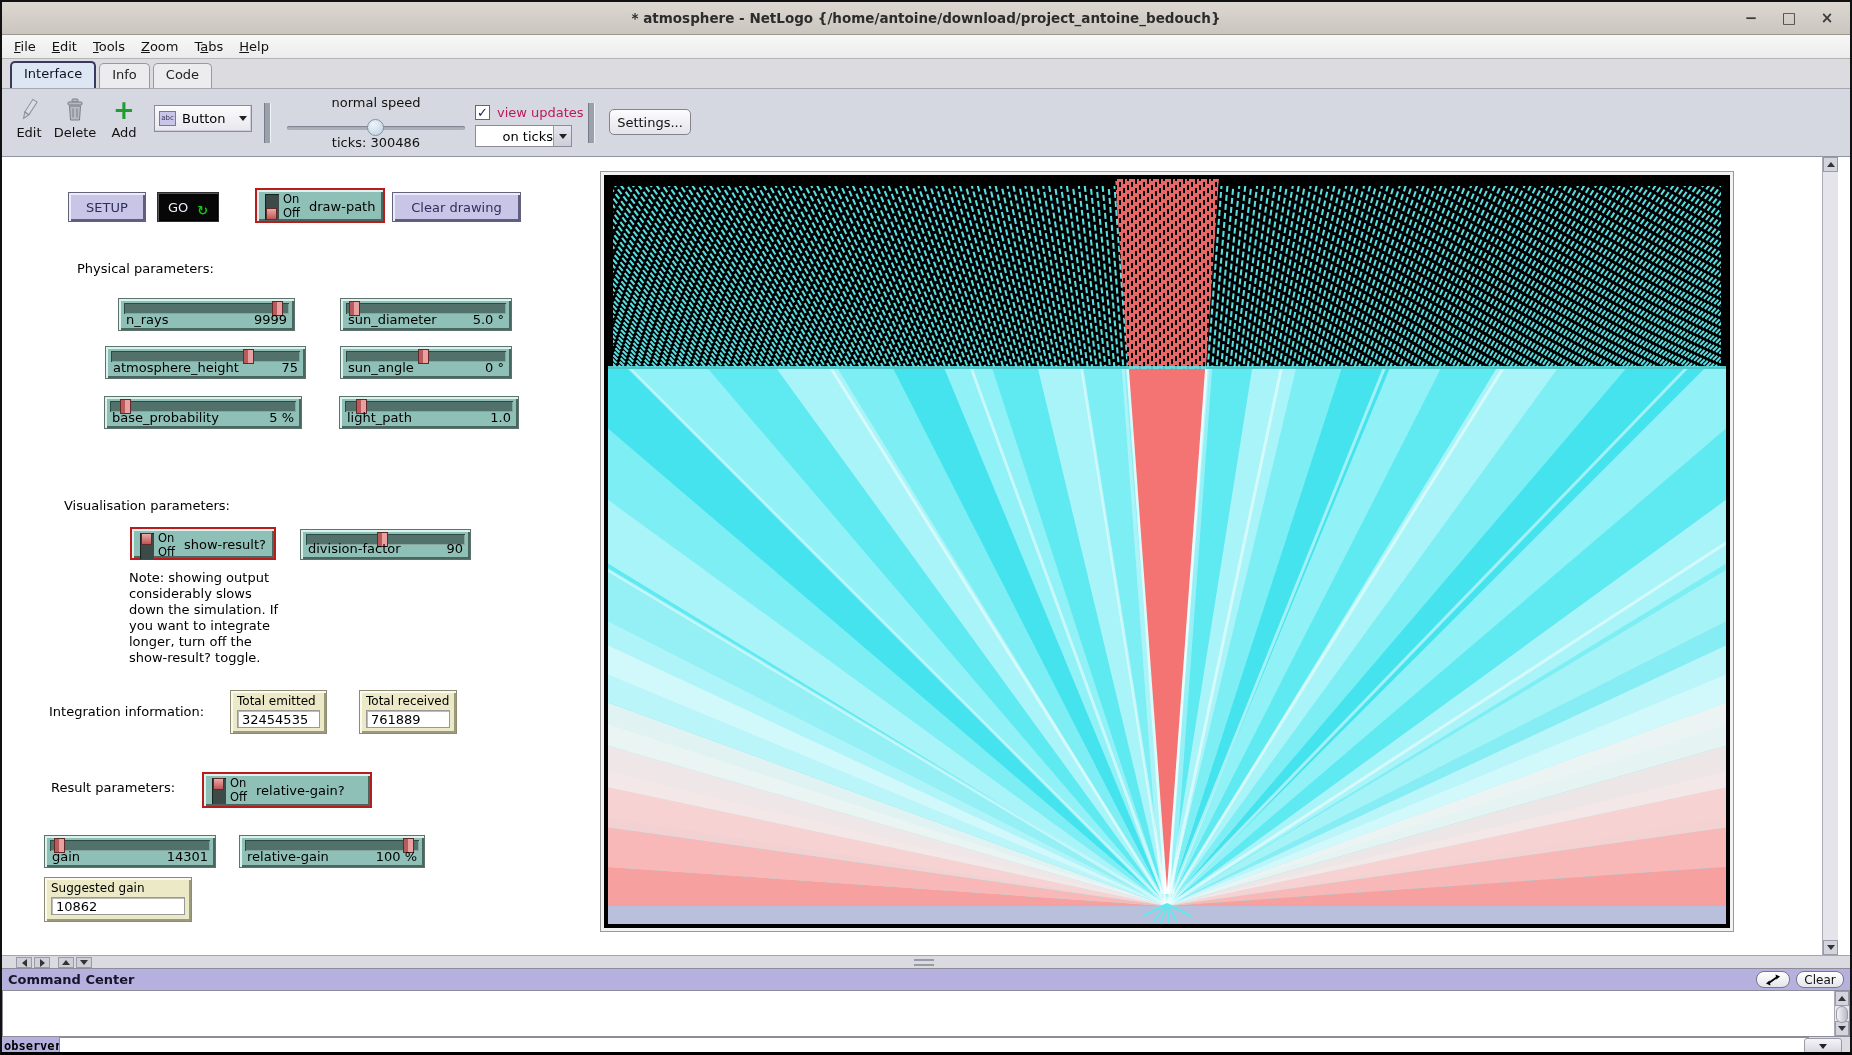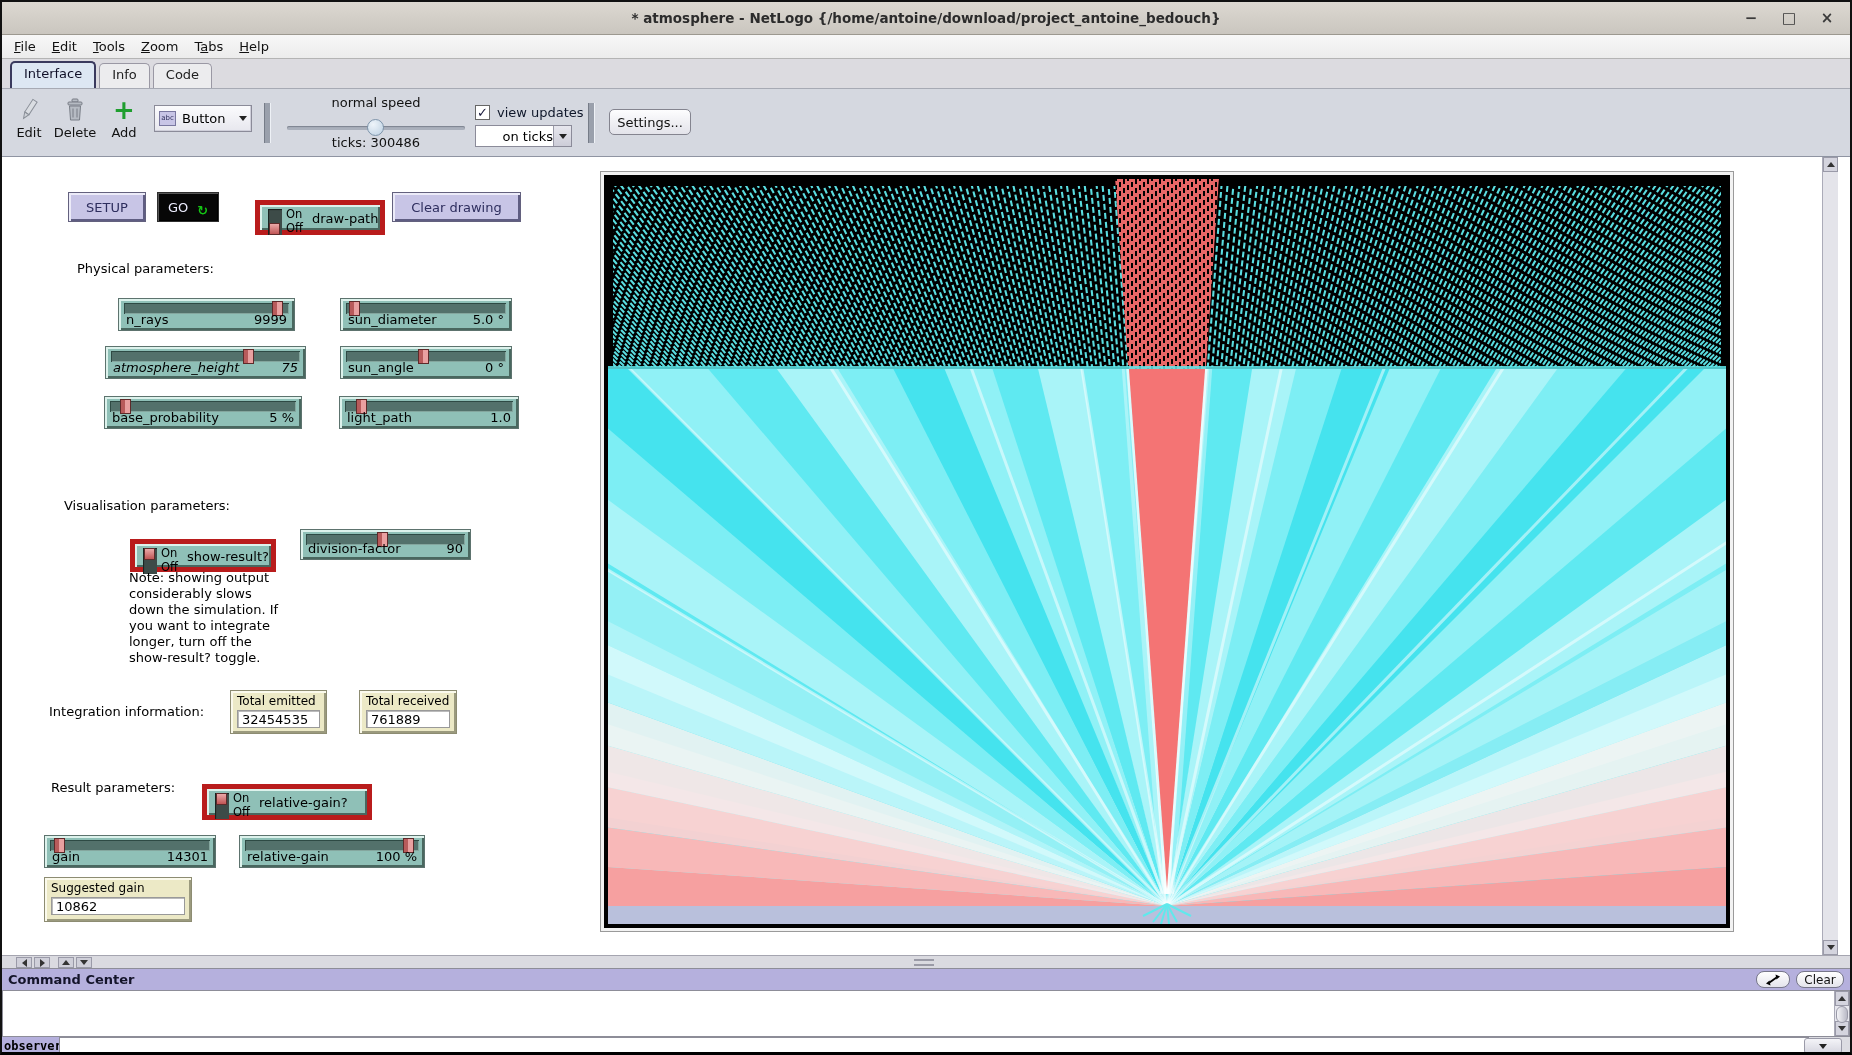--- a/index.html
+++ b/index.html
@@ -47,21 +47,21 @@
     border-top:5px solid #222;}
   #speed-label{position:absolute;left:285px;top:6px;width:178px;text-align:center;font-size:13px;color:#111;}
   #speed-slider{position:absolute;left:285px;top:30px;width:178px;height:18px;}
   #speed-track{position:absolute;left:0;right:0;top:7px;height:4px;background:#aab0bc;border-radius:2px;
     box-shadow:inset 0 1px 1px #7d838f;}
   #speed-thumb{position:absolute;top:0;width:17px;height:17px;border-radius:50%;
     background:radial-gradient(circle at 35% 30%,#eef4fa,#bcd0e2);border:1px solid #7e94aa;}
   #ticks-label{position:absolute;left:265px;top:46px;width:218px;text-align:center;font-size:13px;color:#111;}
   #vu-check{position:absolute;left:473px;top:16px;width:15px;height:15px;background:#fff;
     border:1px solid #666;font-size:13px;line-height:13px;text-align:center;color:#16163a;font-weight:bold;}
-  #vu-label{position:absolute;left:495px;top:16px;font-size:13px;color:#0f172a;}
+  #vu-label{position:absolute;left:495px;top:16px;font-size:13px;color:#be185d;}
   #onticks-dd{position:absolute;left:473px;top:36px;width:97px;height:22px;background:#fff;
     border:1px solid #8b8b99;display:flex;align-items:center;text-align:right;}
   #onticks-dd .ddval{flex:1;font-size:13px;padding-left:5px;}
   #onticks-dd .ddbtn{width:18px;height:100%;background:linear-gradient(#e7e7ee,#cdcdd8);
     border-left:1px solid #9a9aa8;display:flex;align-items:center;justify-content:center;}
   #settings-btn{position:absolute;left:607px;top:20px;width:82px;height:26px;border-radius:5px;
     background:linear-gradient(#fdfdfe,#e3e3ea);border:1px solid #84848f;font-size:13px;color:#111;
     display:flex;align-items:center;justify-content:center;}
   
   #canvas{position:absolute;left:0;top:155px;width:1836px;height:798px;background:#fff;overflow:hidden;}
@@ -76,22 +76,22 @@
   
   .nl-slider{position:absolute;background:#8fc0b7;border:1px solid #5d736e;
     box-shadow:inset 2px 2px 0 #ddf2ec,inset -2px -2px 0 #49675f;}
   .sl-groove{position:absolute;left:5px;right:5px;top:4px;height:11px;background:#53716b;
     box-shadow:inset 1px 1px 0 #2e4a44,inset -1px -1px 0 #84a69e;}
   .sl-handle{position:absolute;top:2px;width:11px;height:15px;
     background:linear-gradient(90deg,#b85b5b 0 45%,#e9a0a0 45%);border:1px solid #5e2a2a;}
   .sl-label{position:absolute;left:7px;bottom:3px;font-size:13px;color:#000;}
   .sl-value{position:absolute;right:7px;bottom:3px;font-size:13px;color:#000;}
   
-  .nl-toggle{position:absolute;background:#8fc0b7;border:5px solid #b91c1c;
-    box-shadow:inset 2px 2px 0 #ddf2ec,inset -2px -2px 0 #49675f;margin-top:12px;}
+  .nl-toggle{position:absolute;background:#8fc0b7;border:2px solid #b91c1c;
+    box-shadow:inset 2px 2px 0 #ddf2ec,inset -2px -2px 0 #49675f;}
   .tg-track{position:absolute;left:8px;top:4px;width:14px;height:26px;background:#3d4b48;
     box-shadow:inset 1px 1px 1px #16211f;}
   .tg-handle{position:absolute;left:1px;width:11px;height:12px;
     background:linear-gradient(#eba8a8,#c05555);border:1px solid #5e2a2a;}
   .nl-toggle.on .tg-handle{top:0;}
   .nl-toggle.off .tg-handle{bottom:0;}
   .tg-onoff{position:absolute;left:26px;top:3px;font-size:11.5px;line-height:13.5px;color:#000;}
   .tg-label{position:absolute;left:52px;top:50%;transform:translateY(-50%);font-size:13px;color:#000;}
   
   .nl-monitor{position:absolute;background:#ece9c6;border:1px solid #8d8c72;
@@ -262,21 +262,21 @@
       <div class="sl-handle" style="left: calc(96% - 15.16px);"></div>
       <span class="sl-label">n_rays</span>
       <span class="sl-value">9999</span>
     </div>
     <div class="nl-slider" style="left:338px;top:141px;width:172px;height:33px;">
       <div class="sl-groove"></div>
       <div class="sl-handle" style="left: calc(2% + 4.58px);"></div>
       <span class="sl-label">sun_diameter</span>
       <span class="sl-value">5.0 °</span>
     </div>
-    <div class="nl-slider" style="left:103px;top:189px;width:201px;height:33px;font-style:italic;">
+    <div class="nl-slider" style="left:103px;top:189px;width:201px;height:33px;">
       <div class="sl-groove"></div>
       <div class="sl-handle" style="left: calc(74% - 10.54px);"></div>
       <span class="sl-label">atmosphere_height</span>
       <span class="sl-value">75</span>
     </div>
     <div class="nl-slider" style="left:338px;top:189px;width:172px;height:33px;">
       <div class="sl-groove"></div>
       <div class="sl-handle" style="left: calc(48% - 5.08px);"></div>
       <span class="sl-label">sun_angle</span>
       <span class="sl-value">0 °</span>

